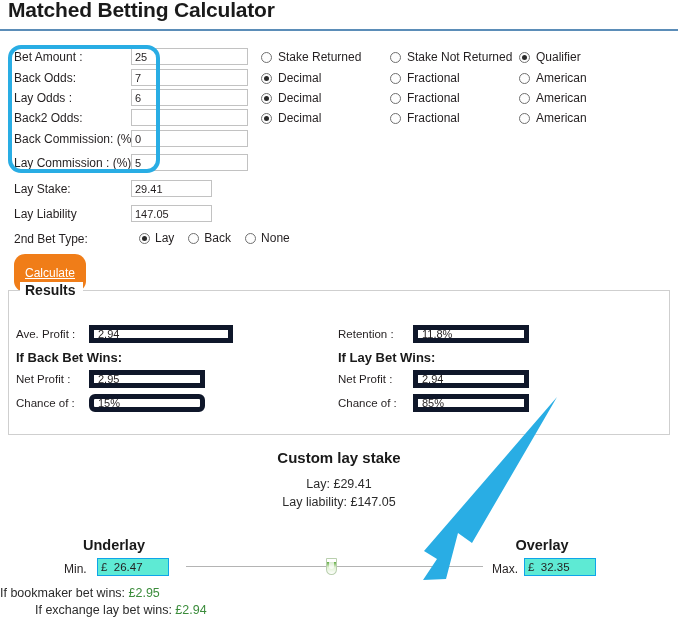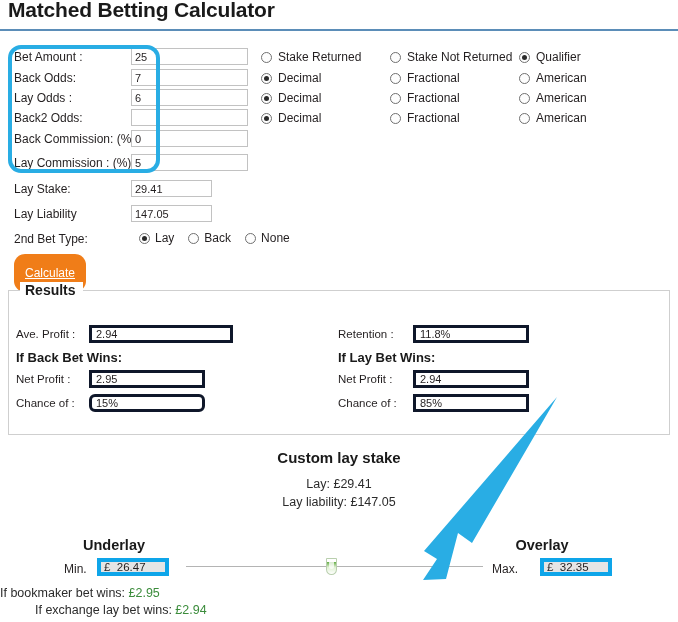--- a/index.html
+++ b/index.html
@@ -193,21 +193,21 @@
     position: absolute;
     top: 3px;
     font-size: 11.5px;
     color: #231f20;
     white-space: nowrap;
   }
   .res-input {
     position: absolute;
     top: 0;
     height: 18px;
-    border: 3px solid #0f172a;
+    border: 5px solid #0f172a;
     background: #ffffff;
     box-sizing: border-box;
     font-size: 11px;
     font-family: "Liberation Sans", sans-serif;
     color: #231f20;
     padding: 0 0 0 4px;
     line-height: 16px;
   }
   .res-head {
     position: absolute;
@@ -266,31 +266,31 @@
     font-size: 12px;
     color: #231f20;
   }
   #min-prefix { left: 64px; }
   #max-prefix { left: 492px; }
   .minmax-input {
     position: absolute;
     top: 558px;
     width: 72px;
     height: 18px;
-    border: 4px solid #0ea5e9;
-    box-sizing: border-box;
-    background: #e5e5e5;
+    border: 1px solid #0ea5e9;
+    box-sizing: border-box;
+    background: #5eead4;
     font-size: 11.5px;
     font-family: "Liberation Sans", sans-serif;
     color: #231f20;
     padding: 0 0 0 3px;
     line-height: 16px;
   }
   #min-input { left: 97px; }
-  #max-input { left: 540px; }
+  #max-input { left: 524px; }
 
   
   #slider-track {
     position: absolute;
     left: 186px;
     top: 566px;
     width: 297px;
     height: 1px;
     background: #b4b4b4;
   }

